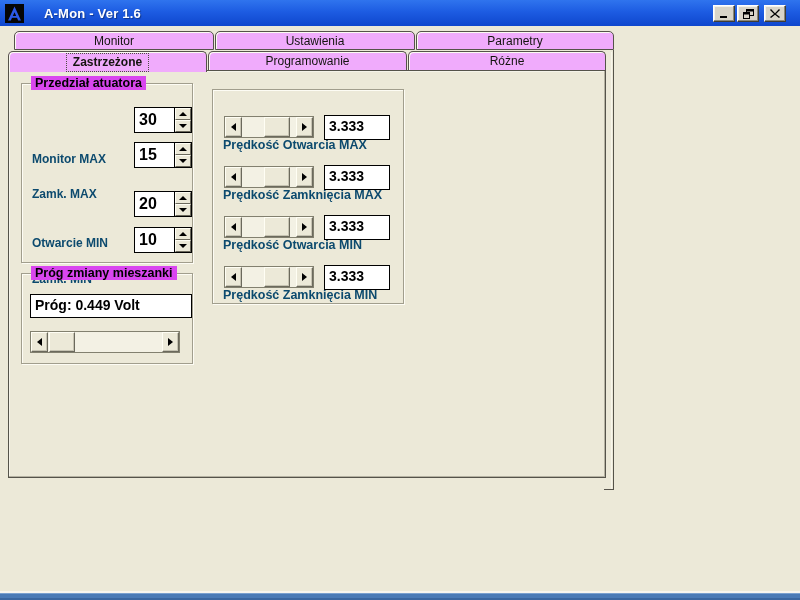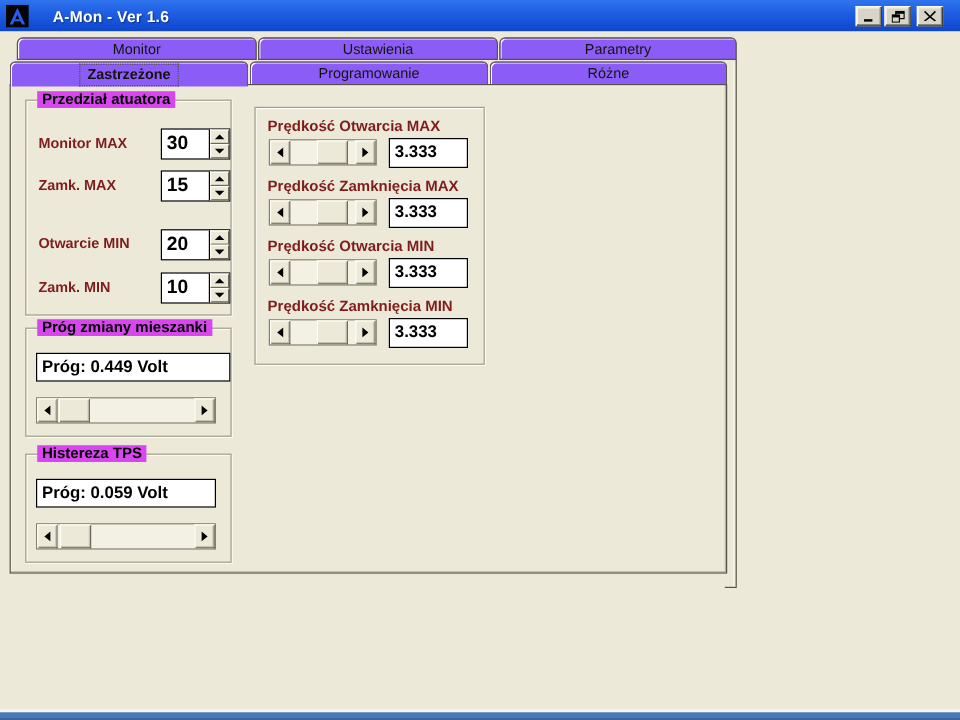--- a/index.html
+++ b/index.html
@@ -29,21 +29,21 @@
     width:22px; height:17px; background:#d8d4c8;
     border:1px solid; border-color:#ffffff #3e3c35 #3e3c35 #ffffff;
     box-shadow:inset -1px -1px 0 #8a8778, inset 1px 1px 0 #f4f2ea;
     display:flex; align-items:center; justify-content:center;
     margin-left:2px; cursor:default; padding:0;
   }
   .wb.close { margin-left:5px; }
 
   
   .tab {
-    position:absolute; height:19px; background:#8b5cf6;
+    position:absolute; height:19px; background:#f0abfc;
     border:1px solid #55534a; border-radius:5px 5px 0 0;
     display:flex; align-items:center; justify-content:center;
     font-size:12px; color:#14140f; box-shadow:inset 1px 1px 0 #fbfaf2;
   }
   .tab.row1 { top:31px; border-bottom:1px solid #55534a; }
   .tab.row2 { top:51px; border-bottom:none; }
   .tab.active {
     top:51px; height:21px; font-weight:bold; z-index:6; border-bottom:none;
   }
   .focus-rect { outline:1px dotted #4e4c44; padding:1px 6px 2px 6px; }
@@ -65,21 +65,21 @@
     position:absolute; border:1px solid #a19e8d;
     box-shadow:1px 1px 0 #fdfcf4, inset 1px 1px 0 #fdfcf4;
   }
   .group-caption {
     position:absolute; top:-8px; left:9px; background:#d946ef;
     padding:0 4px; font-weight:bold; font-size:12.5px; color:#000;
     white-space:nowrap;
   }
 
   
-  .lbl { position:absolute; font-weight:bold; font-size:12px; color:#7f1d1d; white-space:nowrap; }
+  .lbl { position:absolute; font-weight:bold; font-size:12px; color:#0c4a6e; white-space:nowrap;margin-top:40px; }
 
   
   .numedit {
     position:absolute; width:58px; height:26px;
     border:1px solid #000; background:#fff; display:flex;
   }
   .ne-val { flex:1; font-weight:bold; font-size:16px; padding:3px 0 0 4px; color:#000; }
   .spin { width:17px; display:flex; flex-direction:column; border-left:1px solid #000; }
   .spin-btn {
     flex:1; background:#ece9d8; border:1px solid;
@@ -249,35 +249,20 @@
           </div>
         <div class="sb-track">
           <div class="sb-thumb" style="left:1px;"></div>
         </div>
         <div class="sb-btn">
             <span class="tri tri-r"></span>
           </div>
       </div>
     </div>
 
-    <div class="groupbox" style="left:12px; top:307px; width:172px; height:91px;">
-      <div class="group-caption">Histereza TPS</div>
-      <div class="editbox" style="left:8px; top:20px; width:150px; height:24px;">Próg: 0.059 Volt</div>
-      <div class="scrollbar" style="left:8px; top:57px; width:150px;">
-        <div class="sb-btn">
-            <span class="tri tri-l"></span>
-          </div>
-        <div class="sb-track">
-          <div class="sb-thumb" style="left:2px;"></div>
-        </div>
-        <div class="sb-btn">
-            <span class="tri tri-r"></span>
-          </div>
-      </div>
-    </div>
 
     <div class="groupbox" style="left:203px; top:18px; width:192px; height:215px;">
 
       <div class="lbl" style="left:10px; top:8px; font-size:12.5px;">Prędkość Otwarcia MAX</div>
       <div class="scrollbar" style="left:11px; top:26px; width:90px;">
         <div class="sb-btn">
             <span class="tri tri-l"></span>
           </div>
         <div class="sb-track">
           <div class="sb-thumb" style="left:22px;"></div>

